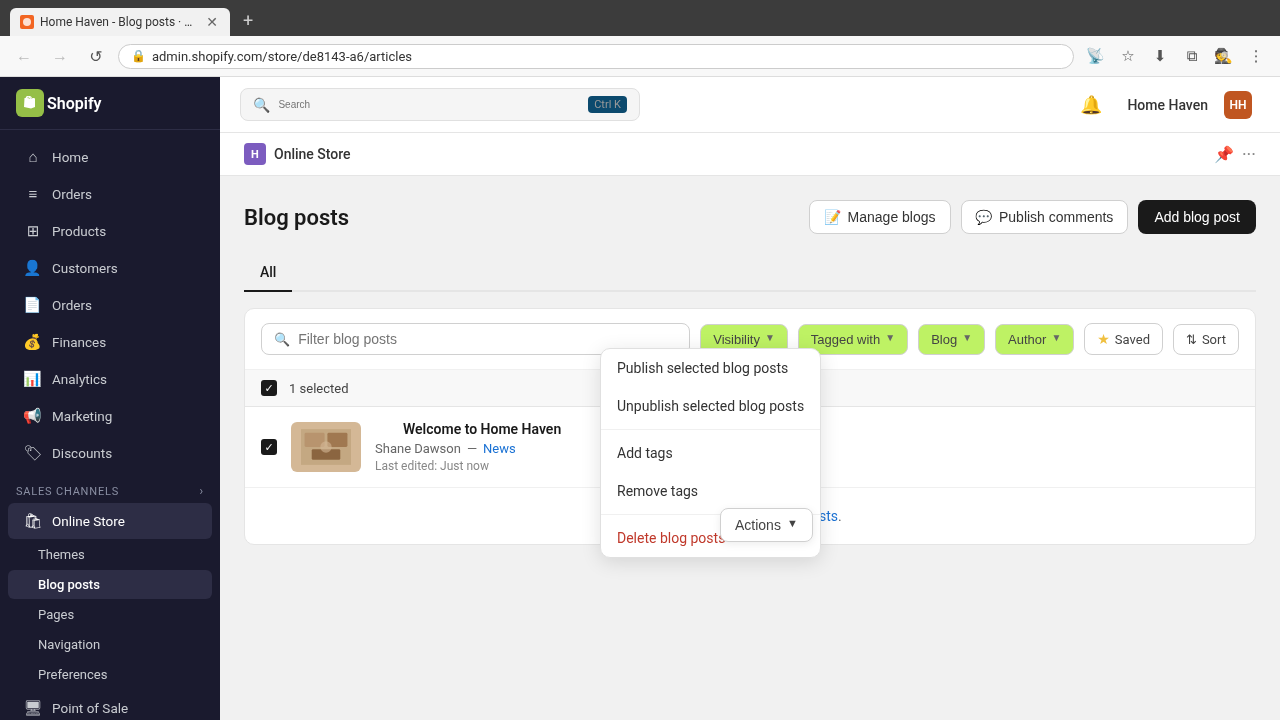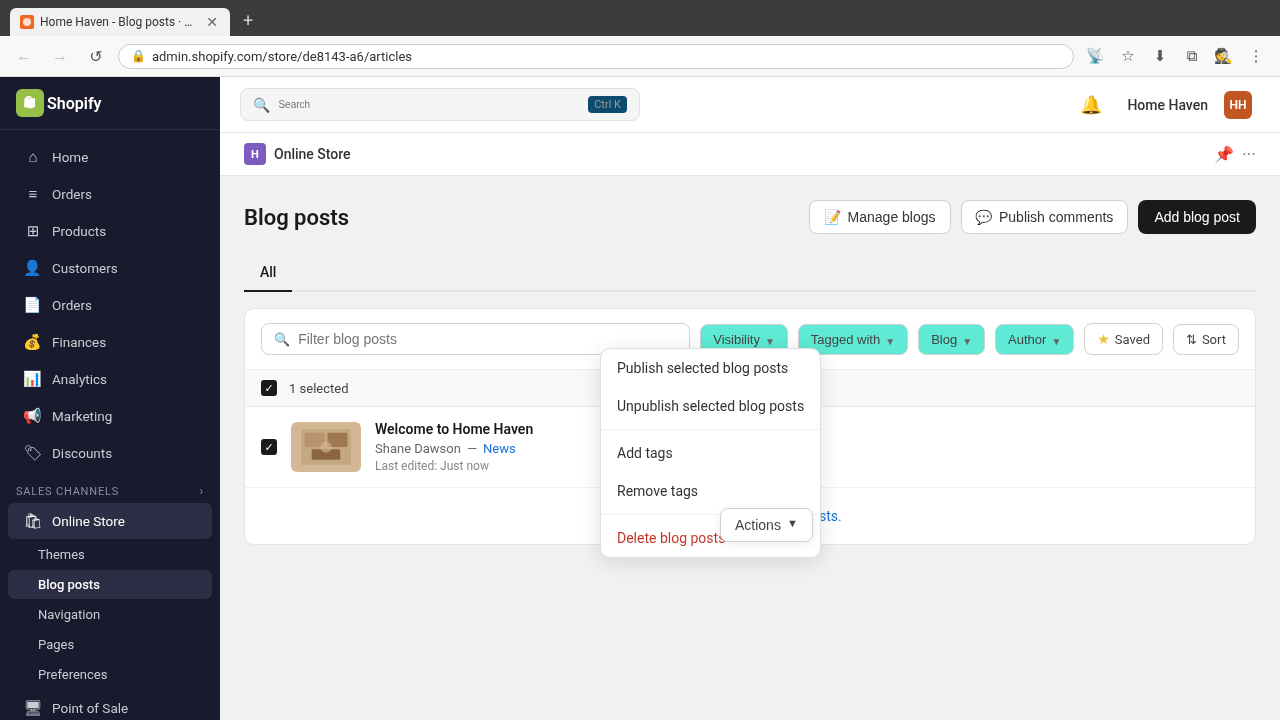--- a/index.html
+++ b/index.html
@@ -77,38 +77,38 @@
     .tab.active { color: #1a1a1a; border-bottom-color: #1a1a1a; font-weight: 500; }
 
     
     .card { background: #fff; border-radius: 10px; border: 1px solid #e5e5e5; overflow: visible; position: relative; }
 
     
     .filters-row { display: flex; align-items: center; gap: 10px; padding: 14px 16px; border-bottom: 1px solid #f0f0f0; flex-wrap: wrap; }
     .filter-search { display: flex; align-items: center; flex: 1; min-width: 200px; max-width: 500px; background: #fff; border: 1px solid #d0d0d0; border-radius: 8px; padding: 7px 12px; gap: 8px; }
     .filter-search-icon { color: #888; font-size: 13px; }
     .filter-search-input { border: none; outline: none; font-size: 14px; color: #333; flex: 1; background: transparent; }
-    .filter-btn { display: flex; align-items: flex-end; gap: 5px; padding: 7px 12px; background: #5eead4; border: 1px solid #d0d0d0; border-radius: 8px; font-size: 13px; color: #444; cursor: pointer; white-space: nowrap; }
+    .filter-btn { display: flex; align-items: flex-start; gap: 5px; padding: 7px 12px; background: #bef264; border: 1px solid #d0d0d0; border-radius: 8px; font-size: 13px; color: #444; cursor: pointer; white-space: nowrap; }
     .filter-chevron { font-size: 10px; color: #666; }
     .saved-btn { display: flex; align-items: center; gap: 5px; padding: 7px 12px; background: #fff; border: 1px solid #d0d0d0; border-radius: 8px; font-size: 13px; color: #444; cursor: pointer; }
     .saved-star { color: #f0c040; font-size: 14px; }
     .sort-btn { display: flex; align-items: center; gap: 5px; padding: 7px 12px; background: #fff; border: 1px solid #d0d0d0; border-radius: 8px; font-size: 13px; color: #444; cursor: pointer; }
 
     
     .selection-bar { display: flex; align-items: center; gap: 12px; padding: 10px 16px; background: #f8f8f8; border-bottom: 1px solid #e5e5e5; }
     .checkbox-checked { width: 16px; height: 16px; background: #1a1a1a; border-radius: 3px; display: flex; align-items: center; justify-content: center; color: #fff; font-size: 11px; flex-shrink: 0; cursor: pointer; }
     .selected-text { font-size: 13px; color: #444; }
 
     
     .blog-post-row { display: flex; align-items: center; gap: 14px; padding: 14px 16px; border-bottom: 1px solid #f0f0f0; position: relative; }
     .row-checkbox { width: 16px; height: 16px; background: #1a1a1a; border-radius: 3px; display: flex; align-items: center; justify-content: center; color: #fff; font-size: 11px; flex-shrink: 0; cursor: pointer; }
     .post-thumbnail { width: 70px; height: 50px; background: #d4b896; border-radius: 6px; flex-shrink: 0; overflow: hidden; display: flex; align-items: center; justify-content: center; }
     .post-thumbnail svg { width: 50px; height: 40px; }
     .post-info { flex: 1; }
-    .post-title { font-size: 14px; font-weight: 600; color: #1a1a1a; margin-bottom: 4px; }
+    .post-title { font-size: 14px; font-weight: 600; color: #1a1a1a; margin-bottom: 4px; margin-left: 28px; }
     .post-meta { font-size: 13px; color: #666; display: flex; gap: 6px; align-items: center; }
     .post-blog-tag { color: #1b72d4; cursor: pointer; }
     .post-date { font-size: 12px; color: #888; margin-top: 3px; }
     .dropdown-menu { position: absolute; left: 270px; top: 340px; background: #fff; border: 1px solid #e0e0e0; border-radius: 10px; box-shadow: 0 4px 20px rgba(0,0,0,0.12); z-index: 200; min-width: 220px; overflow: hidden; }
     .dropdown-item { padding: 11px 16px; font-size: 14px; color: #333; cursor: pointer; }
     .dropdown-item.danger { color: #c0392b; }
     .dropdown-divider { height: 1px; background: #f0f0f0; margin: 4px 0; }
     .actions-btn-area { position: absolute; left: 720px; top: 508px; z-index: 201; }
     .actions-btn { display: flex; gap: 6px; padding: 8px 14px; background: #fff; border: 1px solid #d0d0d0; border-radius: 8px; font-size: 14px; color: #444; cursor: pointer; box-shadow: 0 2px 8px rgba(0,0,0,0.08); }
 
@@ -216,24 +216,24 @@
       </div>
 
       <div class="sidebar-sub">
         <div class="sidebar-sub-item">
           <span>Themes</span>
         </div>
         <div class="sidebar-sub-item active">
           <span>Blog posts</span>
         </div>
         <div class="sidebar-sub-item">
+          <span>Pages</span>
+        </div>
+        <div class="sidebar-sub-item">
           <span>Navigation</span>
-        </div>
-        <div class="sidebar-sub-item">
-          <span>Pages</span>
         </div>
         <div class="sidebar-sub-item">
           <span>Preferences</span>
         </div>
       </div>
 
       <div class="sidebar-item">
         <span class="si-icon">🖥</span>
         <span>Point of Sale</span>
       </div>

